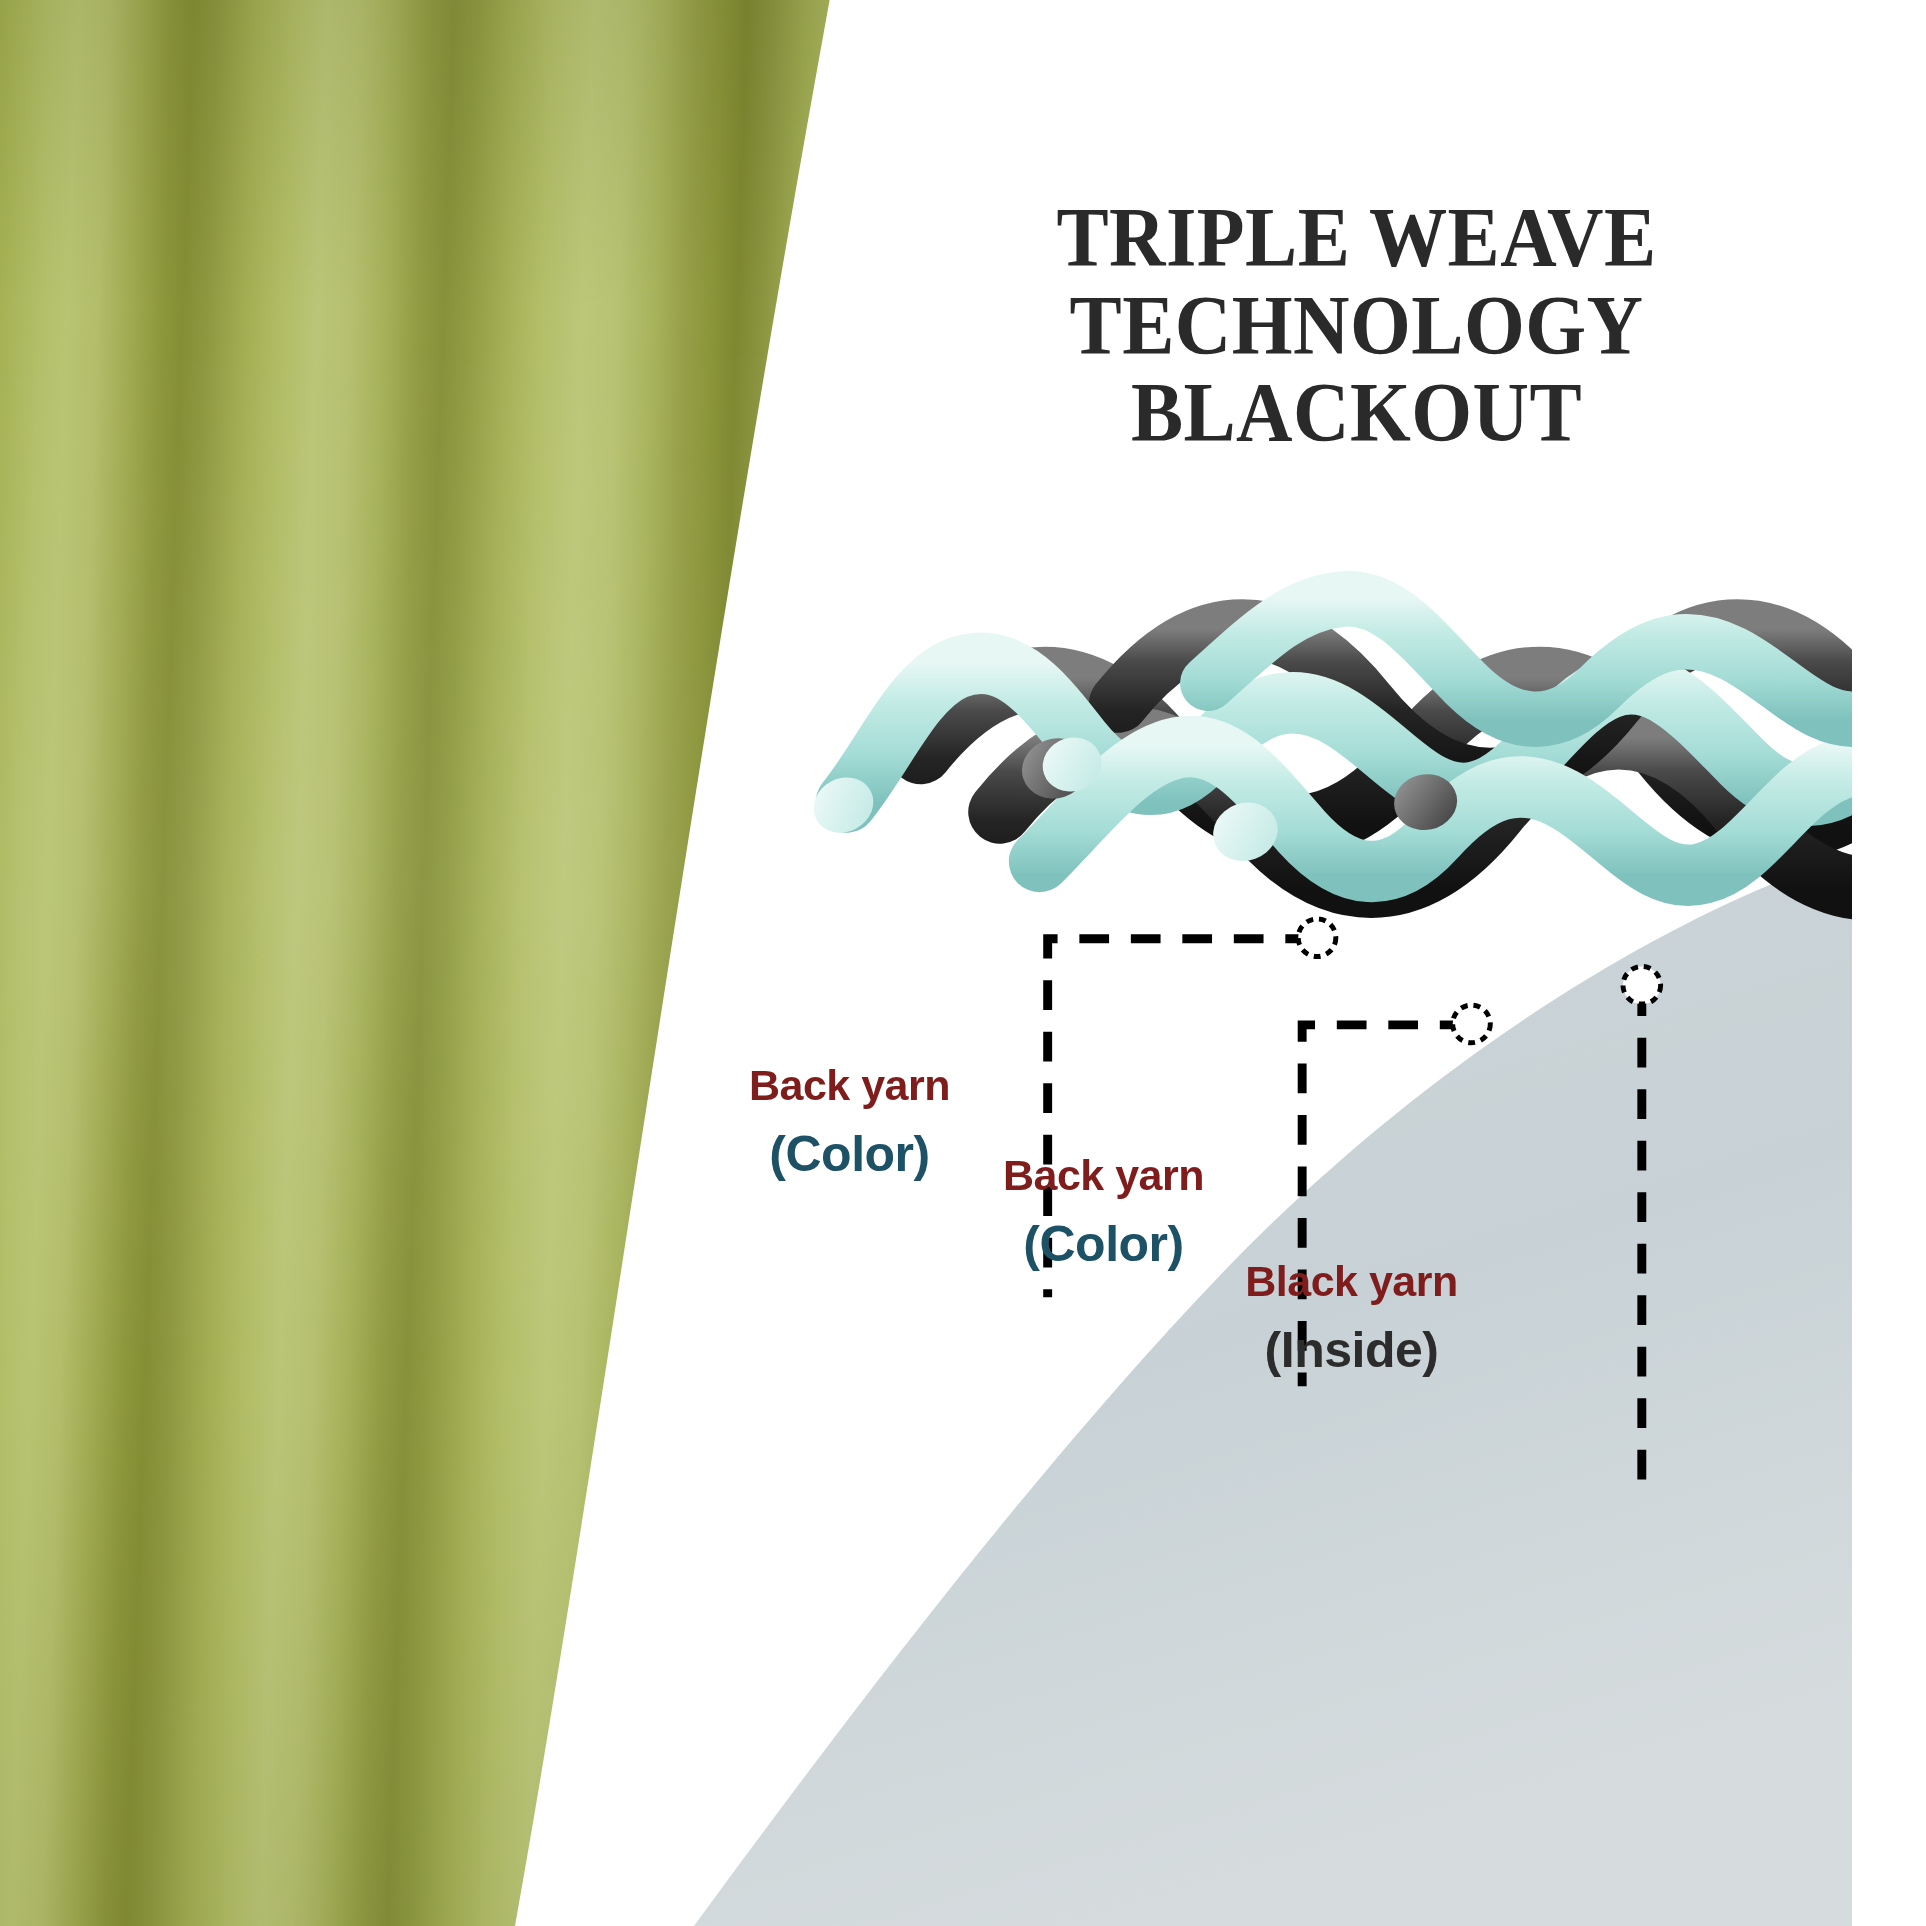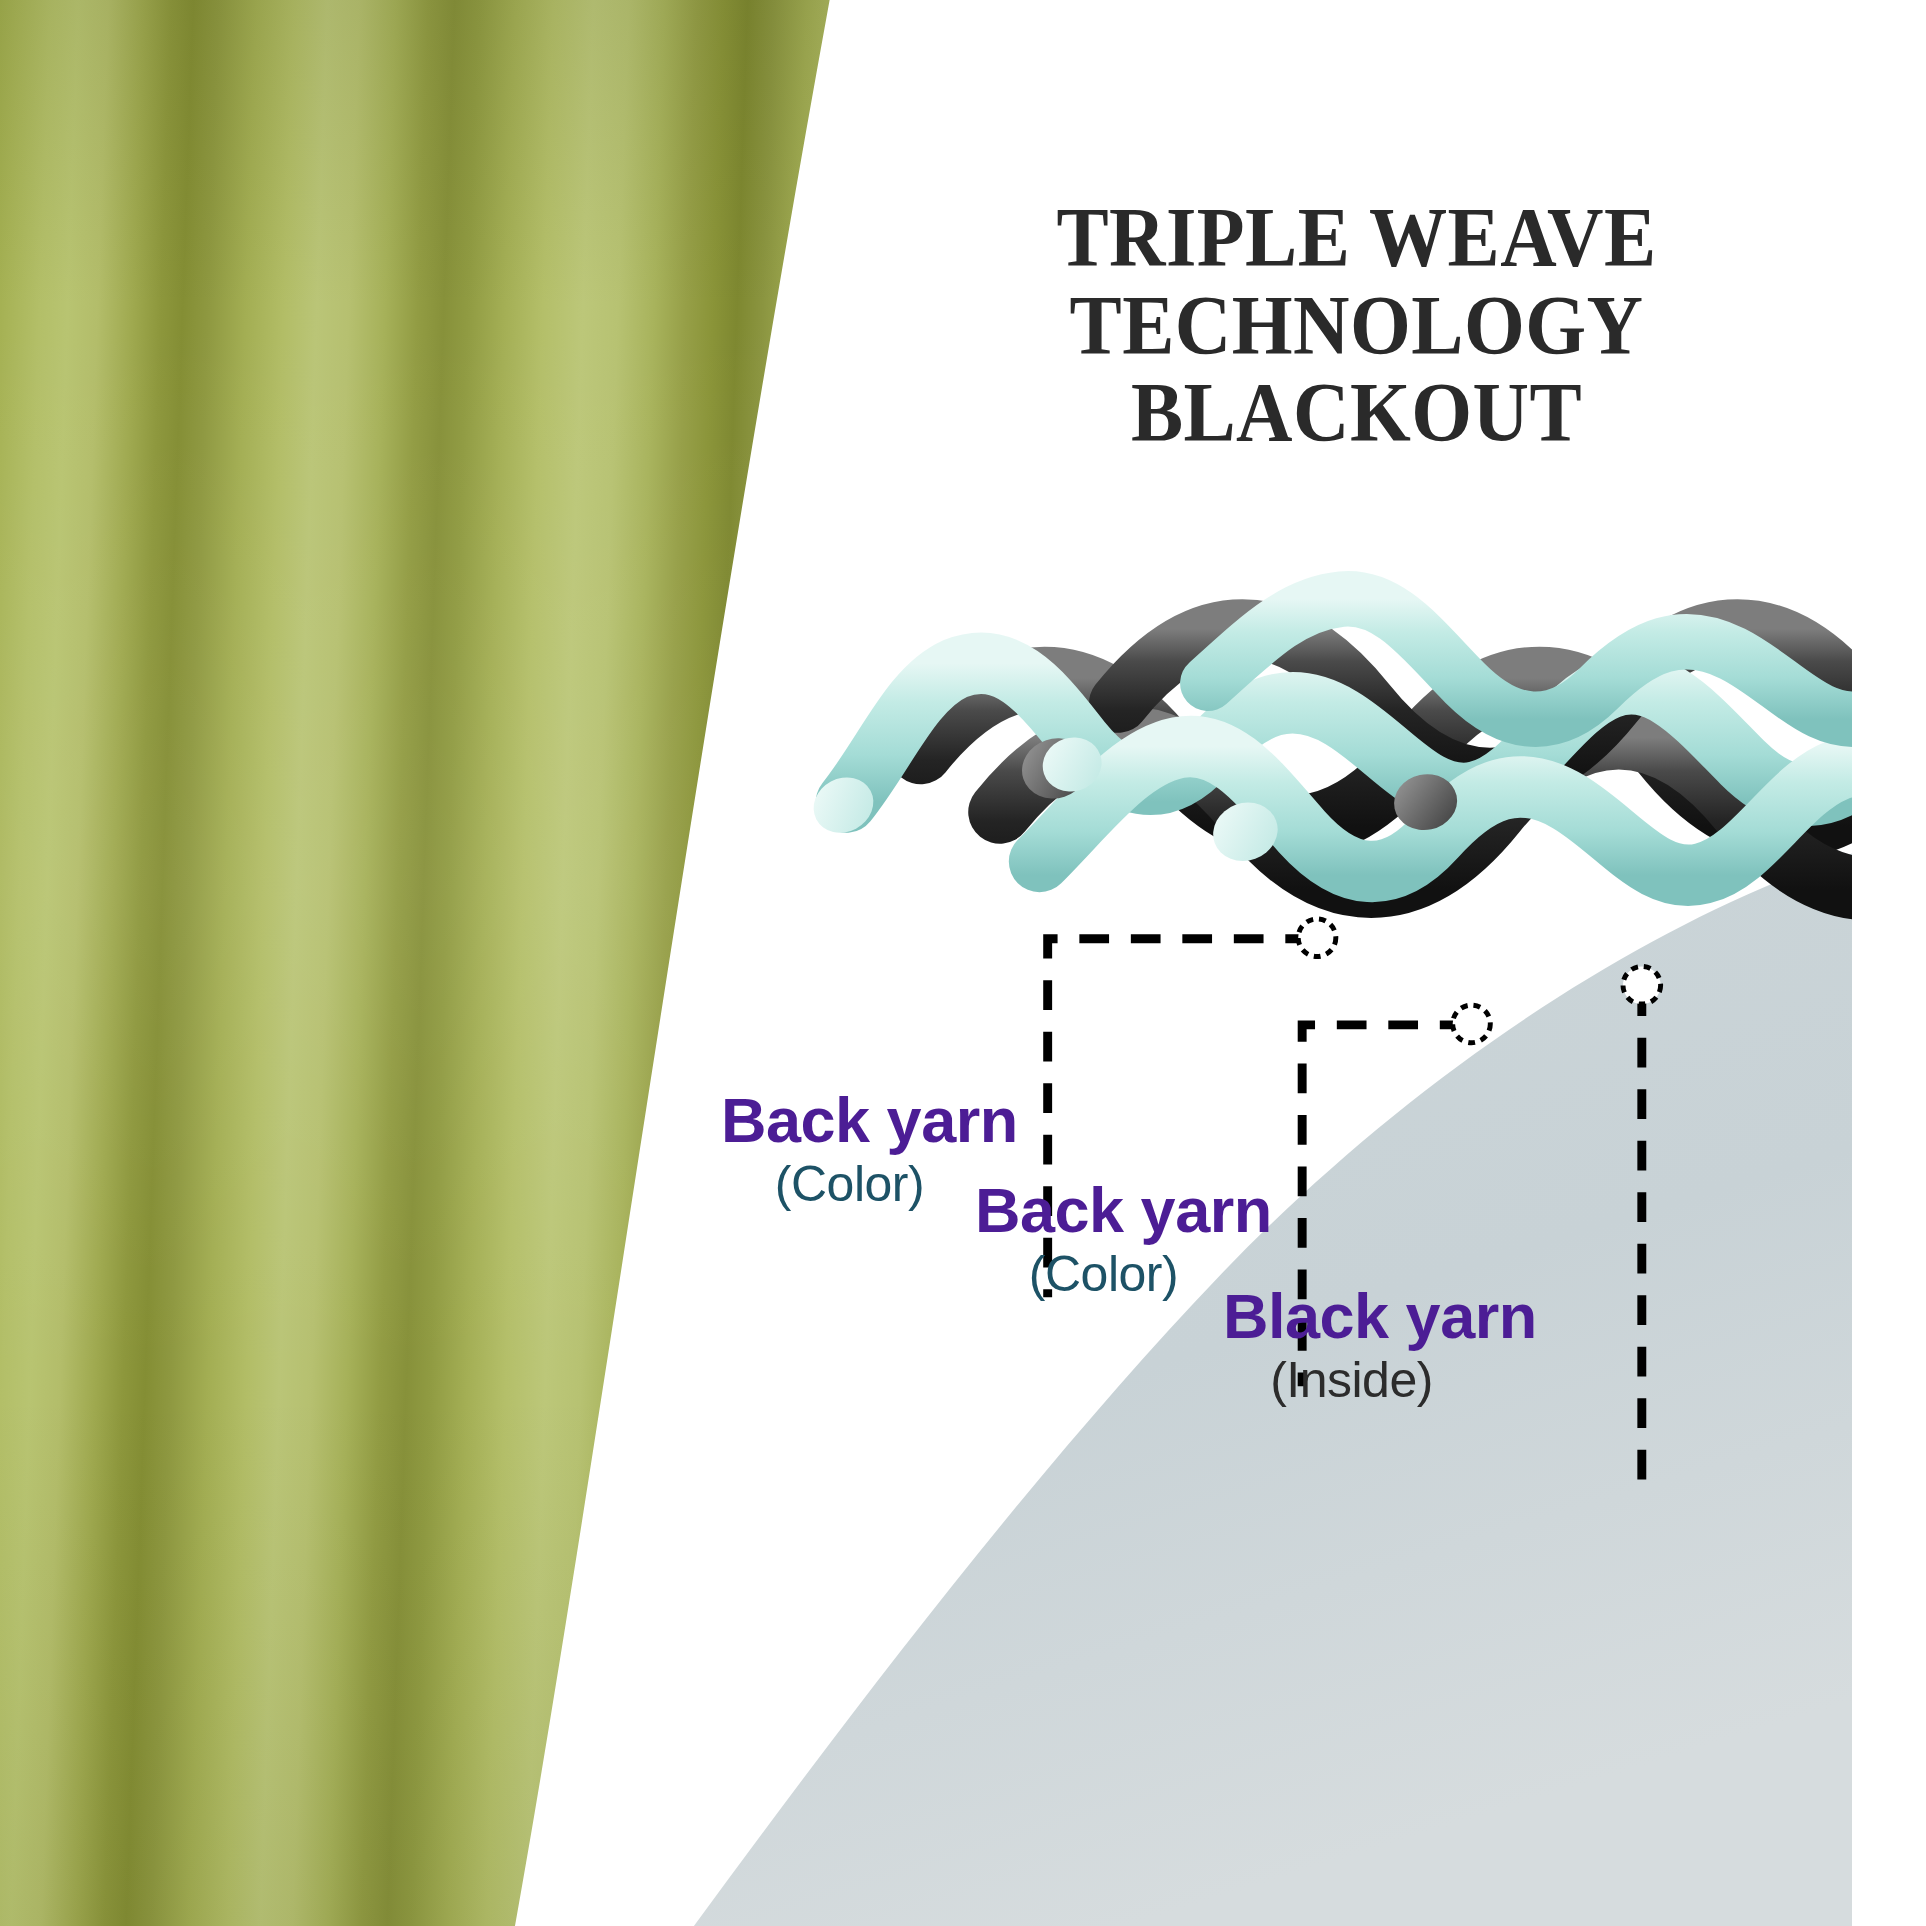--- a/index.html
+++ b/index.html
@@ -120,33 +120,33 @@
     pointer-events: none;
   }
 
   .callout {
     position: absolute;
     text-align: center;
     white-space: nowrap;
   }
   .callout .main {
     display: block;
-    font-size: 63px;
+    font-size: 43px;
     font-weight: bold;
-    color: #4c1d95;
+    color: #7f1d1d;
     line-height: 1.12;
     letter-spacing: -0.5px;
-    margin-top: 24px;
   }
   .callout .sub {
     display: block;
     font-size: 50px;
-    font-weight: normal;
+    font-weight: bold;
     line-height: 1.12;
     letter-spacing: -0.5px;
+    margin-top: 17px;
   }
   .callout.teal .sub { color: #1d5266; }
   .callout.dark .sub { color: #2c2c2c; }
 
   #callout-back  { left: 721px;  top: 1061px; width: 257px; }
   #callout-front { left: 975px;  top: 1151px; width: 257px; }
   #callout-black { left: 1223px; top: 1257px; width: 257px; }
 </style>
 </head>
 <body>

